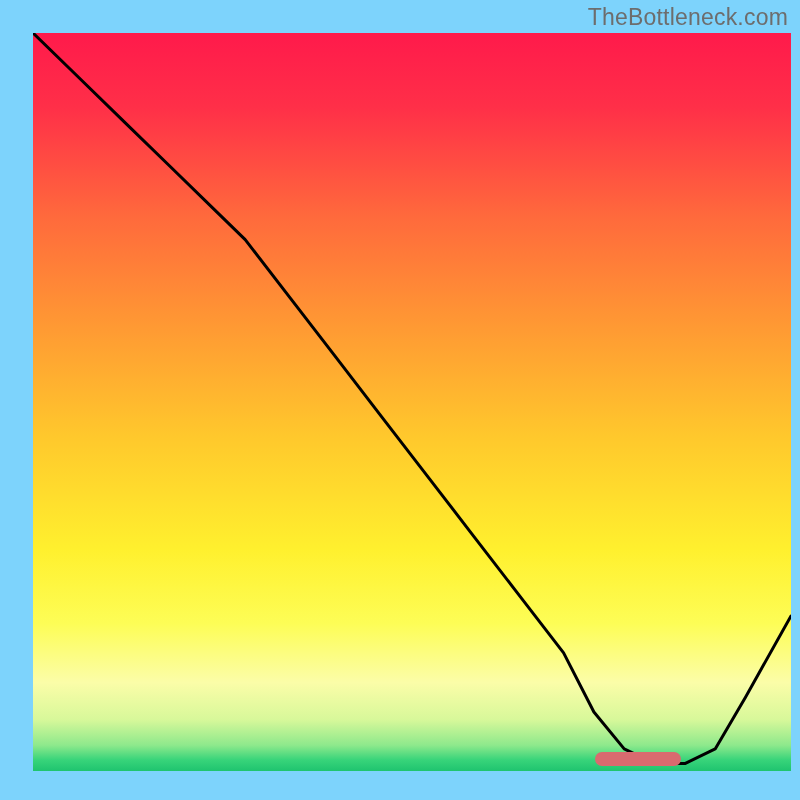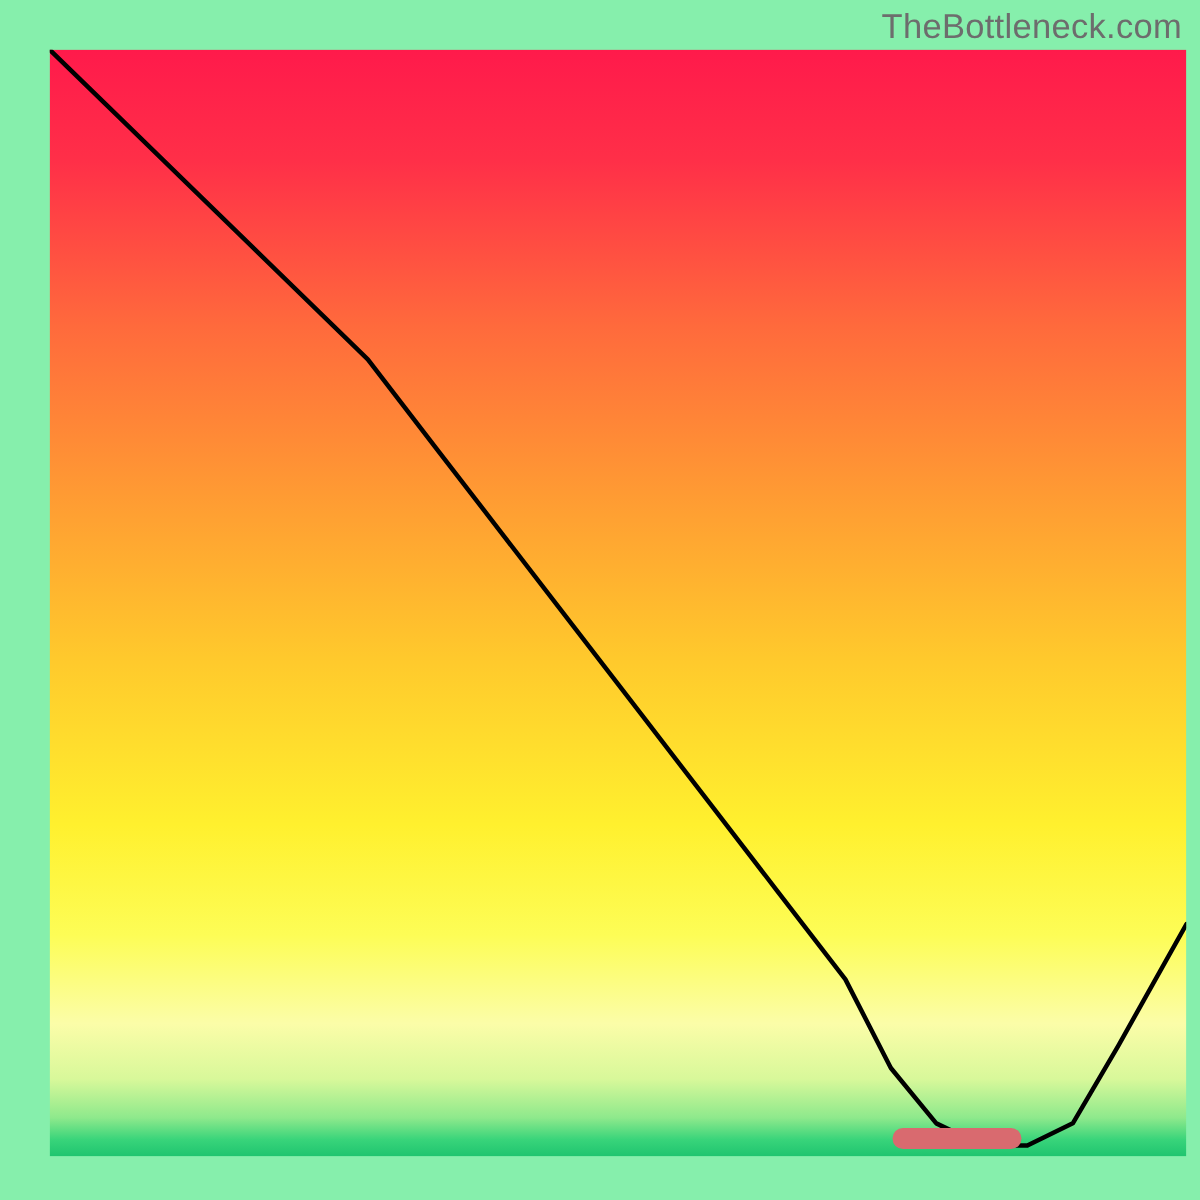--- a/index.html
+++ b/index.html
@@ -8,21 +8,21 @@
     width: 800px;
     height: 800px;
     background: #000;
     overflow: hidden;
     font-family: Arial, Helvetica, sans-serif;
   }
   .frame {
     position: relative;
     width: 800px;
     height: 800px;
-    background: #86efac;
+    background: #7dd3fc;
   }
   .attribution {
     position: absolute;
     top: 4px;
     right: 12px;
     color: #6d6d6d;
     font-size: 23px;
     font-weight: 400;
     letter-spacing: 0.2px;
     user-select: none;

